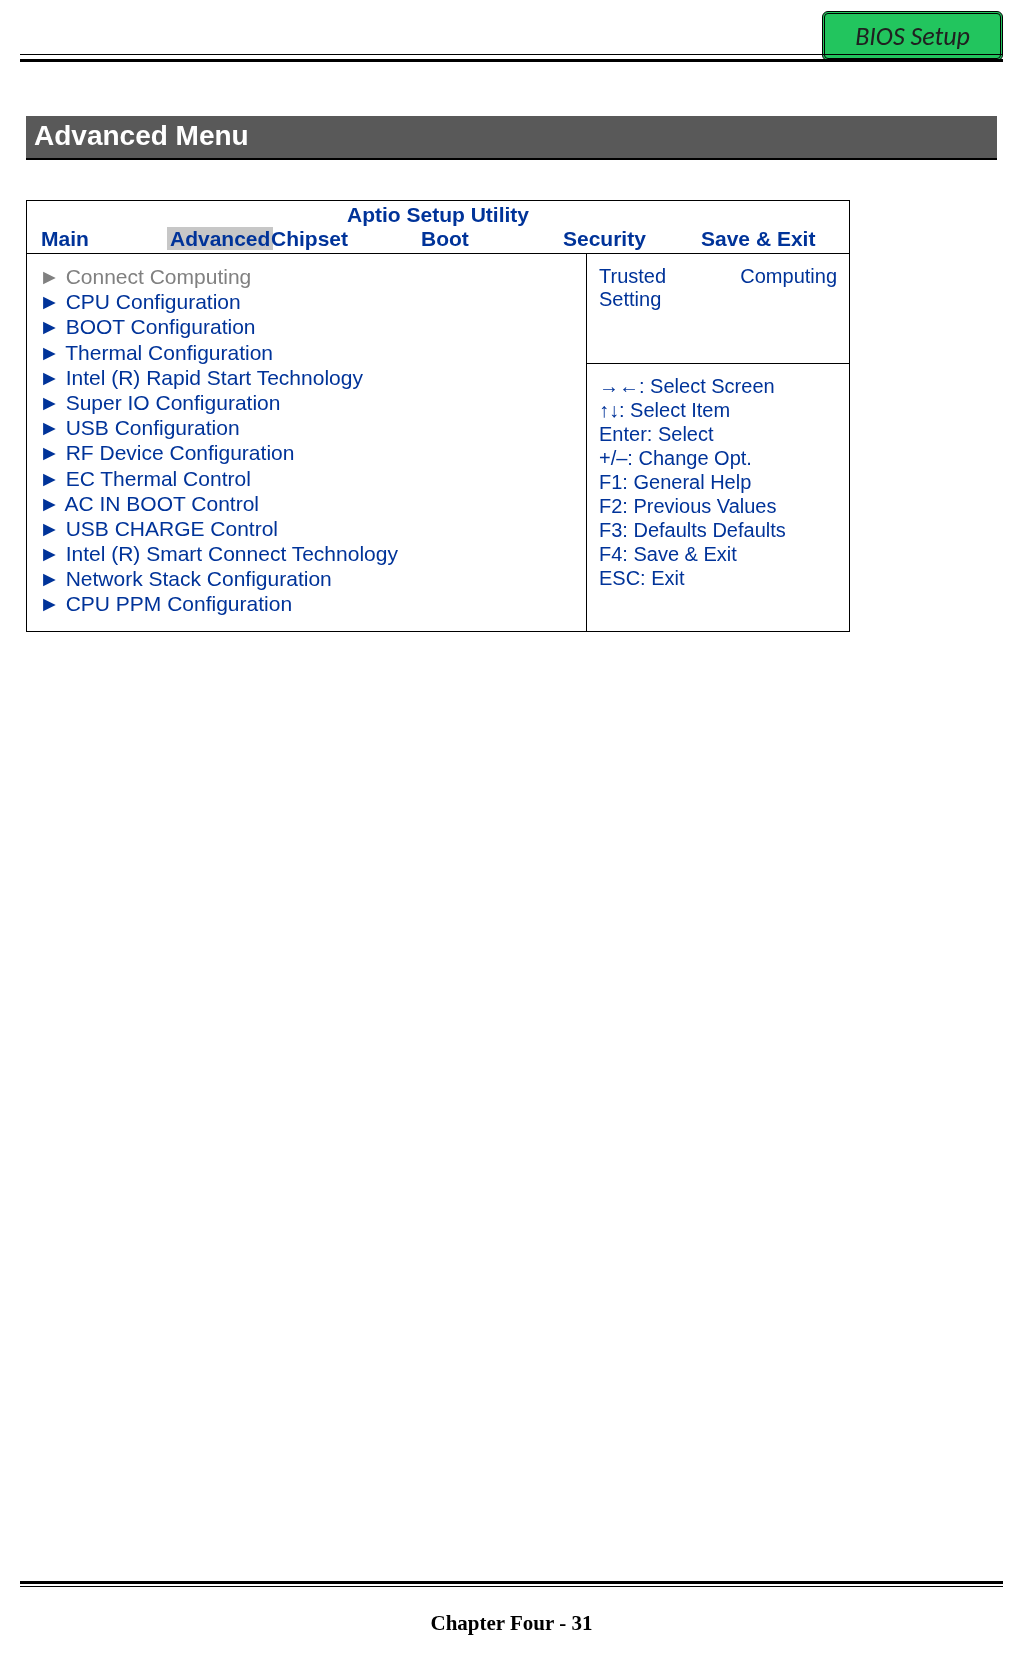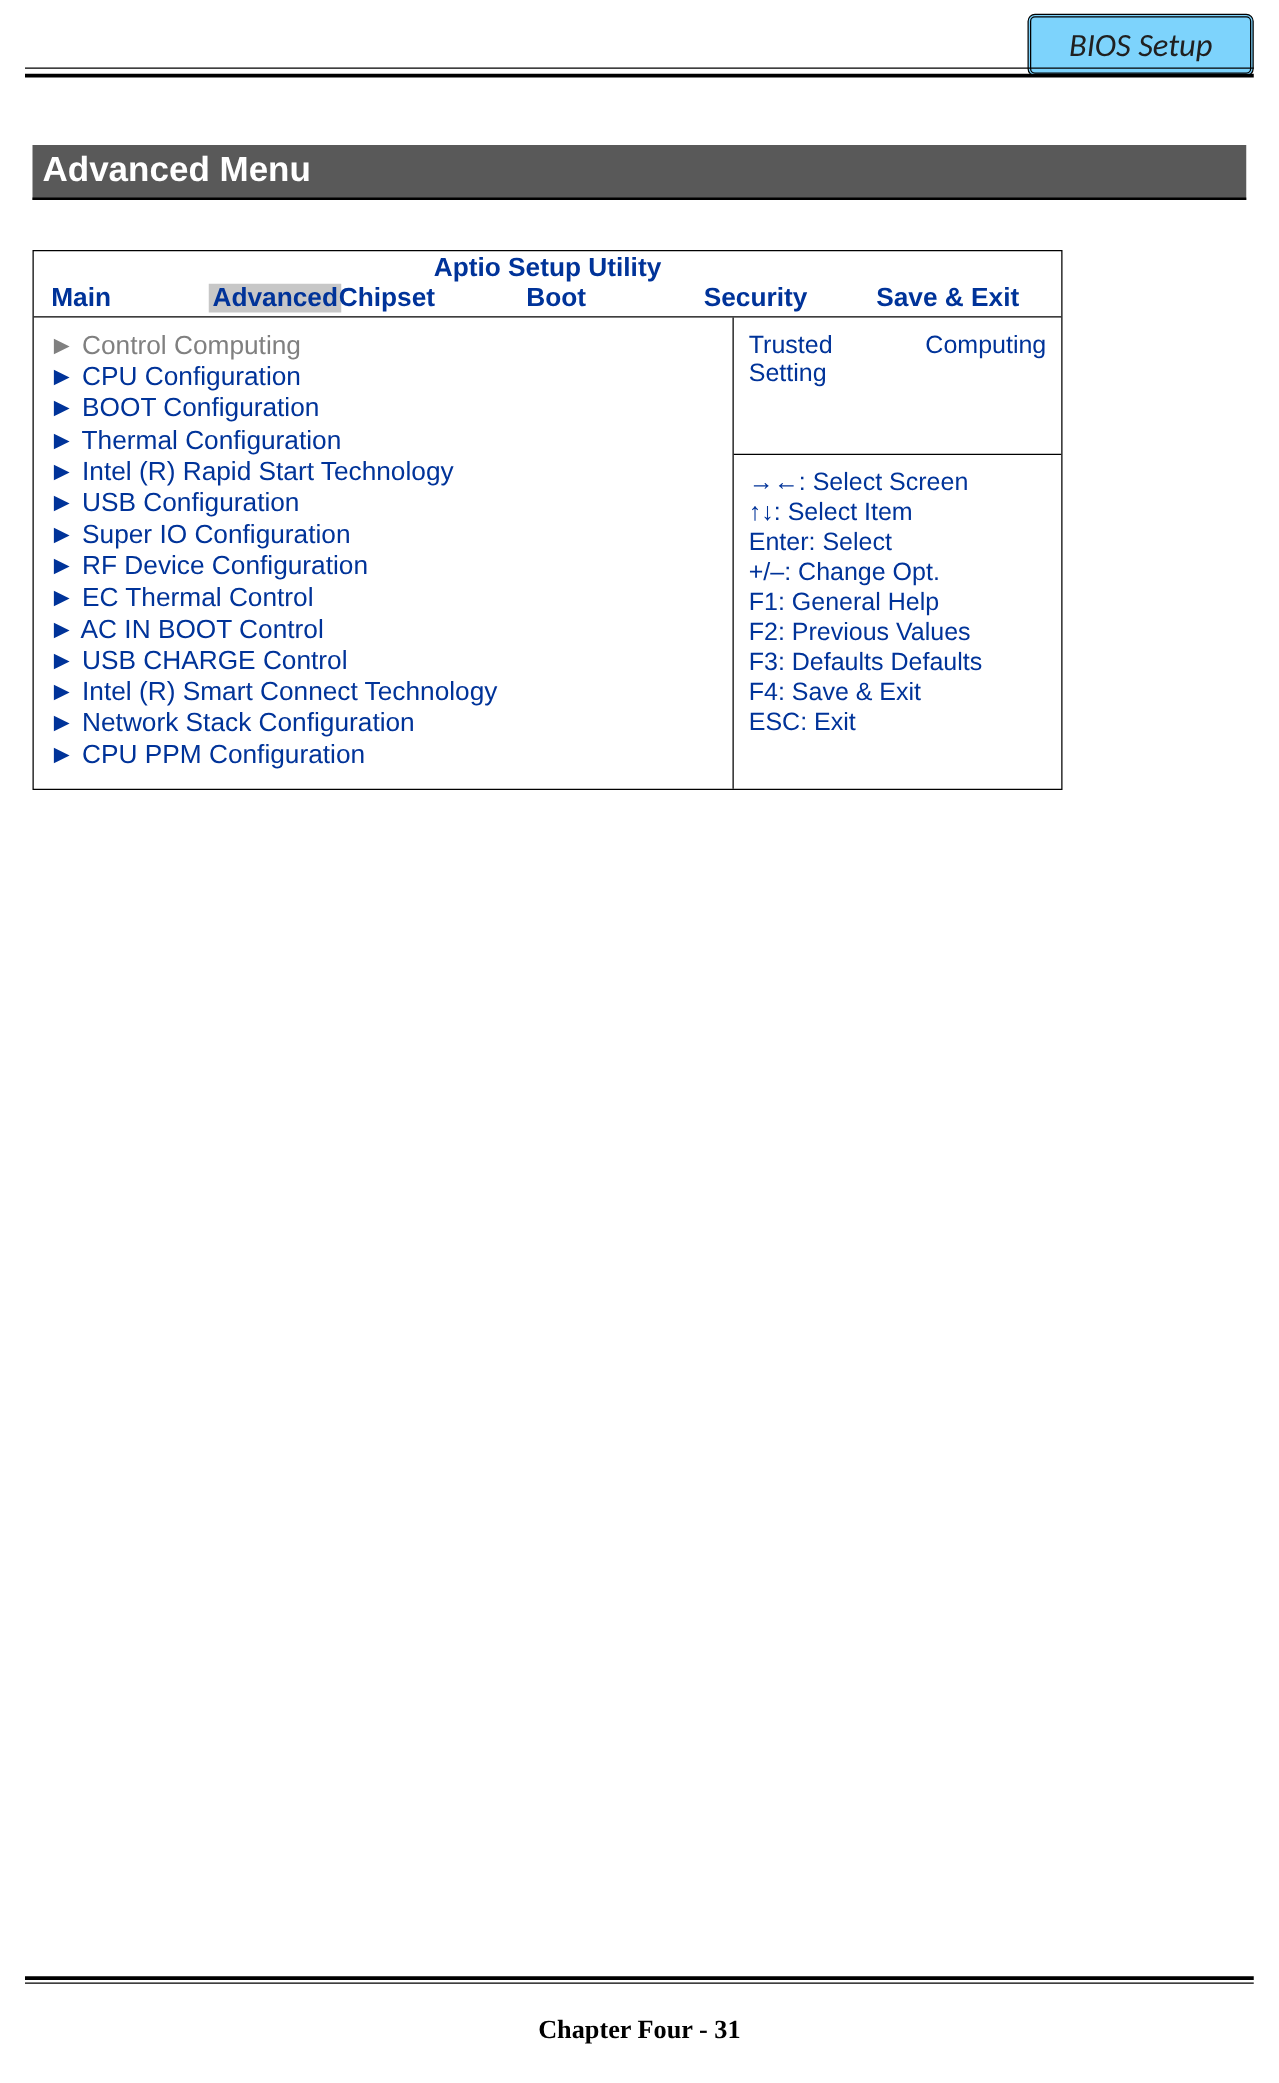--- a/index.html
+++ b/index.html
@@ -36,21 +36,21 @@
     .badge {
       position: absolute;
       right: 20px;
       top: 3px;
       border: 3px double #000;
       border-radius: 6px;
       padding: 6px 30px;
       font-style: italic;
       font-family: Calibri, sans-serif;
       font-size: 26px;
-      background: #7dd3fc;
+      background: #22c55e;
       color: #202020;
     }
     .content {
       padding: 0 26px;
       margin-top: 58px;
     }
     .section-header {
       background: #595959;
       color: #fff;
       font-size: 28px;
@@ -173,27 +173,27 @@
     <div class="tab-row">
       <div class="tab tab-main">Main</div>
       <div class="tab tab-advanced"><span class="tab-active">Advanced</span></div>
       <div class="tab tab-chipset">Chipset</div>
       <div class="tab tab-boot">Boot</div>
       <div class="tab tab-security">Security</div>
       <div class="tab">Save &amp; Exit</div>
     </div>
     <div class="bios-body">
       <div class="left-col">
-        <div class="menu-item selected-item"><span class="arrow">►</span> <span>Control Computing</span></div>
+        <div class="menu-item selected-item"><span class="arrow">►</span> <span>Connect Computing</span></div>
         <div class="menu-item"><span class="arrow">►</span> <span>CPU Configuration</span></div>
         <div class="menu-item"><span class="arrow">►</span> <span>BOOT Configuration</span></div>
         <div class="menu-item"><span class="arrow">►</span> <span>Thermal Configuration</span></div>
         <div class="menu-item"><span class="arrow">►</span> <span>Intel (R) Rapid Start Technology</span></div>
+        <div class="menu-item"><span class="arrow">►</span> <span>Super IO Configuration</span></div>
         <div class="menu-item"><span class="arrow">►</span> <span>USB Configuration</span></div>
-        <div class="menu-item"><span class="arrow">►</span> <span>Super IO Configuration</span></div>
         <div class="menu-item"><span class="arrow">►</span> <span>RF Device Configuration</span></div>
         <div class="menu-item"><span class="arrow">►</span> <span>EC Thermal Control</span></div>
         <div class="menu-item"><span class="arrow">►</span> <span>AC IN BOOT Control</span></div>
         <div class="menu-item"><span class="arrow">►</span> <span>USB CHARGE Control</span></div>
         <div class="menu-item"><span class="arrow">►</span> <span>Intel (R) Smart Connect Technology</span></div>
         <div class="menu-item"><span class="arrow">►</span> <span>Network Stack Configuration</span></div>
         <div class="menu-item"><span class="arrow">►</span> <span>CPU PPM Configuration</span></div>
       </div>
       <div class="right-col">
         <div class="info-box">

